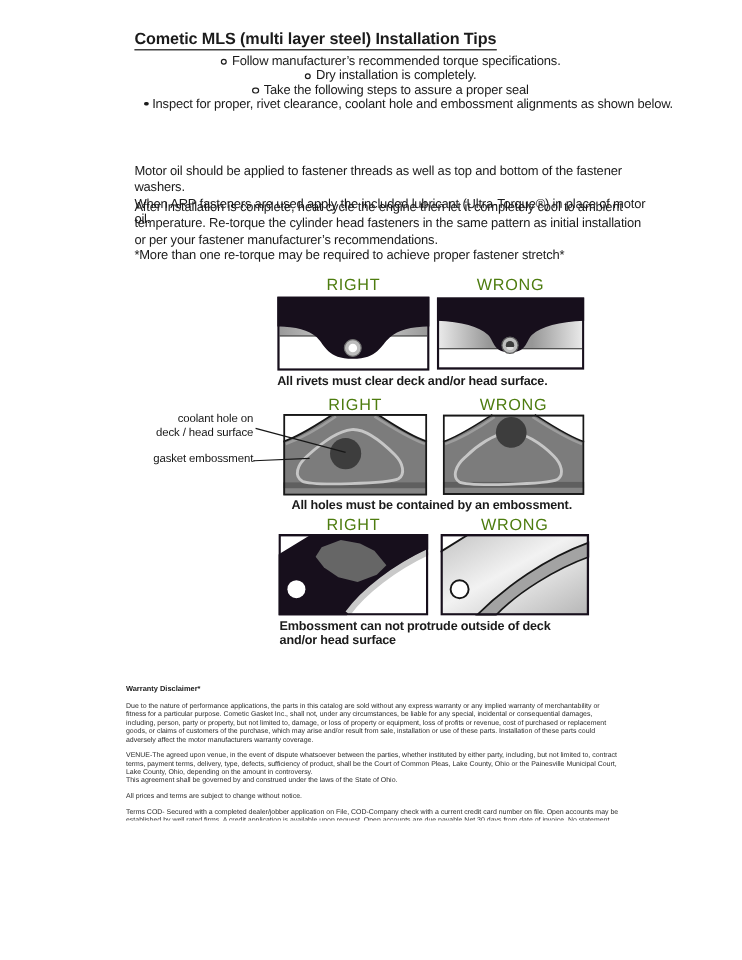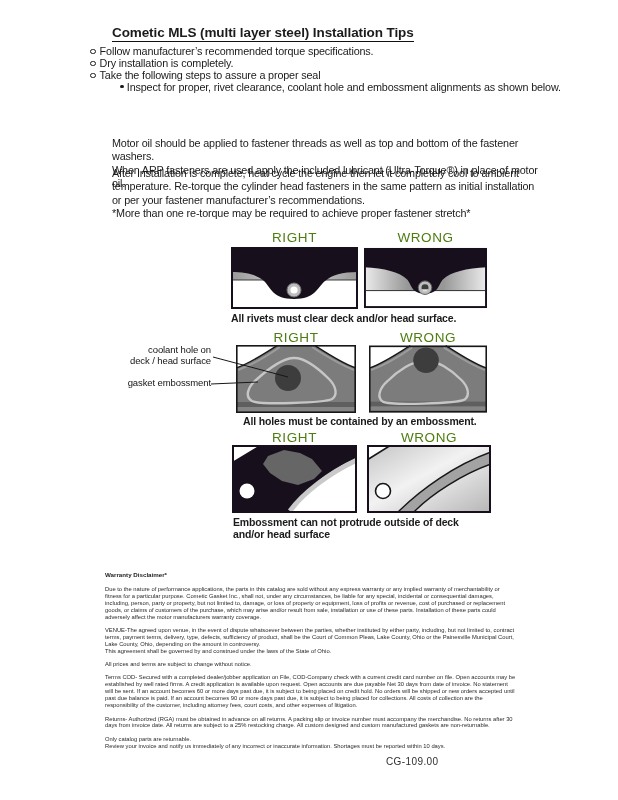--- a/index.html
+++ b/index.html
@@ -1,26 +1,26 @@
 <!DOCTYPE html>
 <html><head>
 <meta charset="utf-8">
 <style>
   html,body{margin:0;padding:0;background:#fff;}
   .page{
-    position:relative;width:618px;height:800px;background:#ffffff;
+    position:relative;width:618px;height:684px;background:#ffffff;
     font-family:"Liberation Sans","DejaVu Sans",sans-serif;color:#1b1b1b;overflow:hidden;
   }
   .abs{position:absolute;}
   
   .title{left:112px;top:25px;font-size:13.5px;font-weight:bold;letter-spacing:-0.1px;}
   .title span{display:inline-block;border-bottom:1.6px solid #111;padding-bottom:1px;}
   
   .tips{left:90px;top:45px;font-size:10.8px;letter-spacing:-0.15px;}
-  .tip-row{display:flex;align-items:flex-start;height:12px;line-height:12px;}
+  .tip-row{display:flex;align-items:flex-start;height:12px;line-height:12px;justify-content:center;}
   .tip-row.sub{margin-left:30px;}
   .b-open{width:3.6px;height:3.6px;border:1px solid #1b1b1b;border-radius:50%;margin:3.6px 4px 0 0;flex:none;}
   .b-fill{width:3.8px;height:3.8px;background:#1b1b1b;border-radius:50%;margin:3.6px 3px 0 0;flex:none;}
   
   .diesel-h{left:112px;top:119px;font-size:12.5px;font-weight:bold;letter-spacing:-0.1px;}
   .para{left:112px;font-size:10.8px;line-height:13.4px;letter-spacing:-0.15px;white-space:pre-line;width:440px;}
   .p1{top:137px;} .p2{top:167px;} .note{top:207px;}
   
   .fig-label{font-size:13.5px;letter-spacing:0.6px;text-align:center;color:#4d7c0f;}
   .fig-caption{font-size:10.5px;font-weight:bold;letter-spacing:-0.15px;white-space:pre-line;line-height:12px;}

